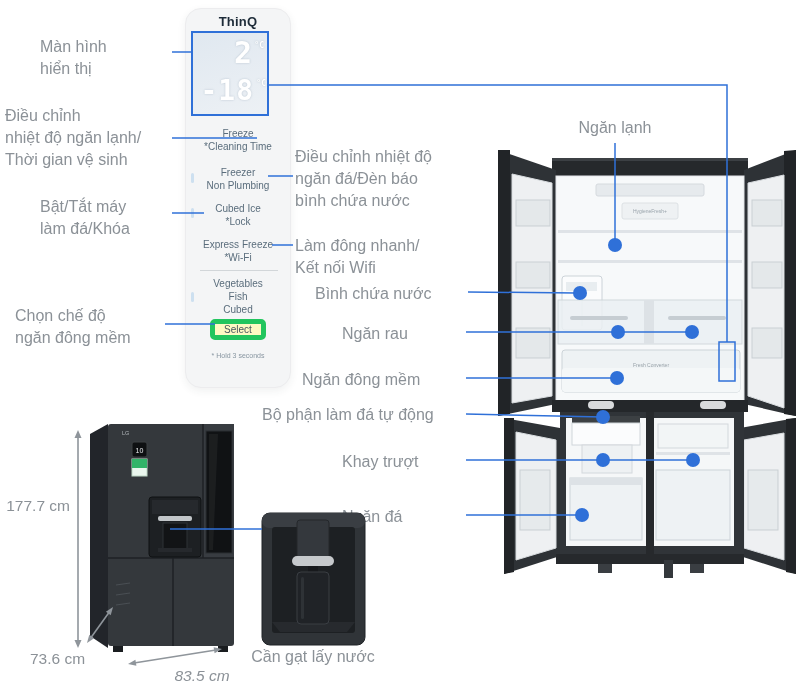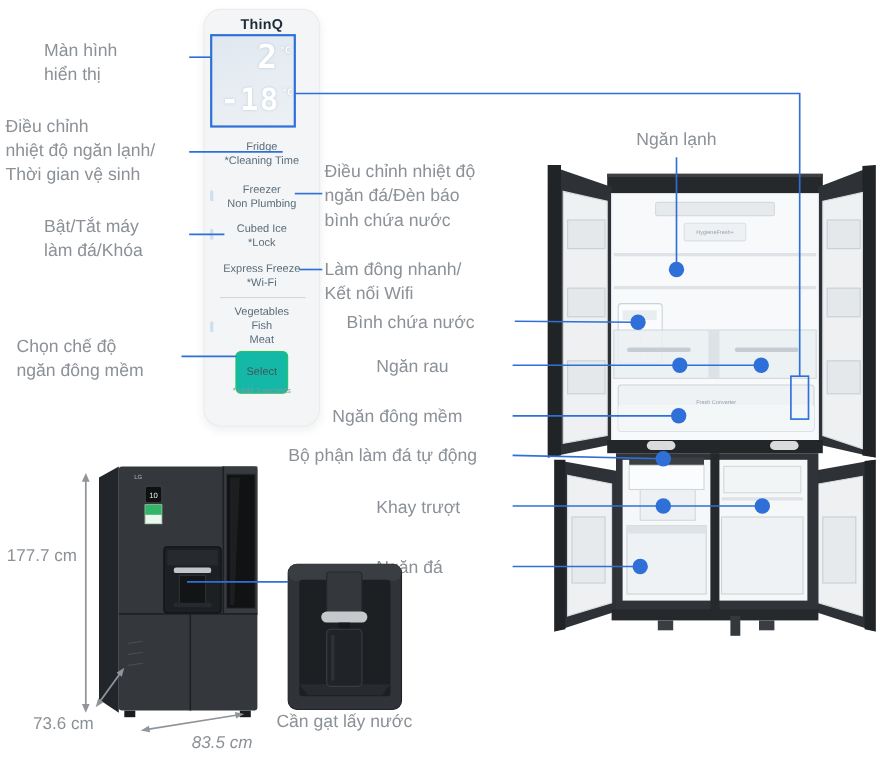--- a/index.html
+++ b/index.html
@@ -21,22 +21,22 @@
        text-shadow:0 0 2px rgba(150,168,185,.65);}
   .t1{position:absolute;top:2px;right:17px;font-size:30px;}
   .t1u{position:absolute;top:8px;right:5px;font-size:8px;}
   .t2{position:absolute;top:41px;left:5px;right:15px;text-align:right;font-size:28px;letter-spacing:1px;}
   .t2u{position:absolute;top:46px;right:3px;font-size:8px;}
   .pitem{position:absolute;left:0;width:100%;text-align:center;color:#5a6d7c;
          font-size:10px;line-height:13px;}
   .tick{position:absolute;left:5px;width:2.5px;height:10px;background:#cde0f0;border-radius:2px;}
   .pdiv{position:absolute;left:14px;width:78px;border-top:1px solid #d2d6d9;}
   .selwrap{position:absolute;left:0;width:100%;text-align:center;}
-  .selbtn{display:inline-block;border:1px solid #22c55e;border-radius:5px;background:#14b8a6;
-          color:#46555f;font-size:10px;line-height:11px;padding:13px 9px;}
+  .selbtn{display:inline-block;border:5px solid #22c55e;border-radius:5px;background:#fef9c3;
+          color:#46555f;font-size:10px;line-height:11px;padding:0 9px;}
   .pfoot{position:absolute;left:0;width:100%;text-align:center;color:#8795a0;font-size:7px;}
   
   .art{position:absolute;left:0;top:0;z-index:3;pointer-events:none;}
   .txt-layer{position:absolute;inset:0;z-index:2;}
 </style>
 </head>
 <body>
 
 <div class="canvas">
 
@@ -70,21 +70,21 @@
 
   <div class="panel">
     <div class="thinq">ThinQ</div>
     <div class="pdisplay">
       <span class="seg t1">2</span>
       <span class="seg t1u">°C</span>
       <span class="seg t2">-18</span>
       <span class="seg t2u">°C</span>
     </div>
     <div class="pitem" style="top:118px;">
-      <div>Fridge</div>
+      <div>Freeze</div>
       <div>*Cleaning Time</div>
     </div>
     <div class="pitem" style="top:157px;">
       <div>Freezer</div>
       <div>Non Plumbing</div>
     </div>
     <div class="pitem" style="top:193px;">
       <div>Cubed Ice</div>
       <div>*Lock</div>
     </div>
@@ -92,21 +92,21 @@
       <div>Express Freeze</div>
       <div>*Wi-Fi</div>
     </div>
     <div class="tick" style="top:164px;"></div>
     <div class="tick" style="top:199px;"></div>
     <div class="tick" style="top:283px;"></div>
     <div class="pdiv" style="top:261px;"></div>
     <div class="pitem" style="top:268px;">
       <div>Vegetables</div>
       <div>Fish</div>
-      <div>Meat</div>
+      <div>Cubed</div>
     </div>
     <div class="selwrap" style="top:310px;">
       <span class="selbtn">Select</span>
     </div>
     <div class="pfoot" style="top:343px;">* Hold 3 seconds</div>
   </div>
 
   <svg class="art" width="800" height="690" viewBox="0 0 800 690">
 
     <g>

